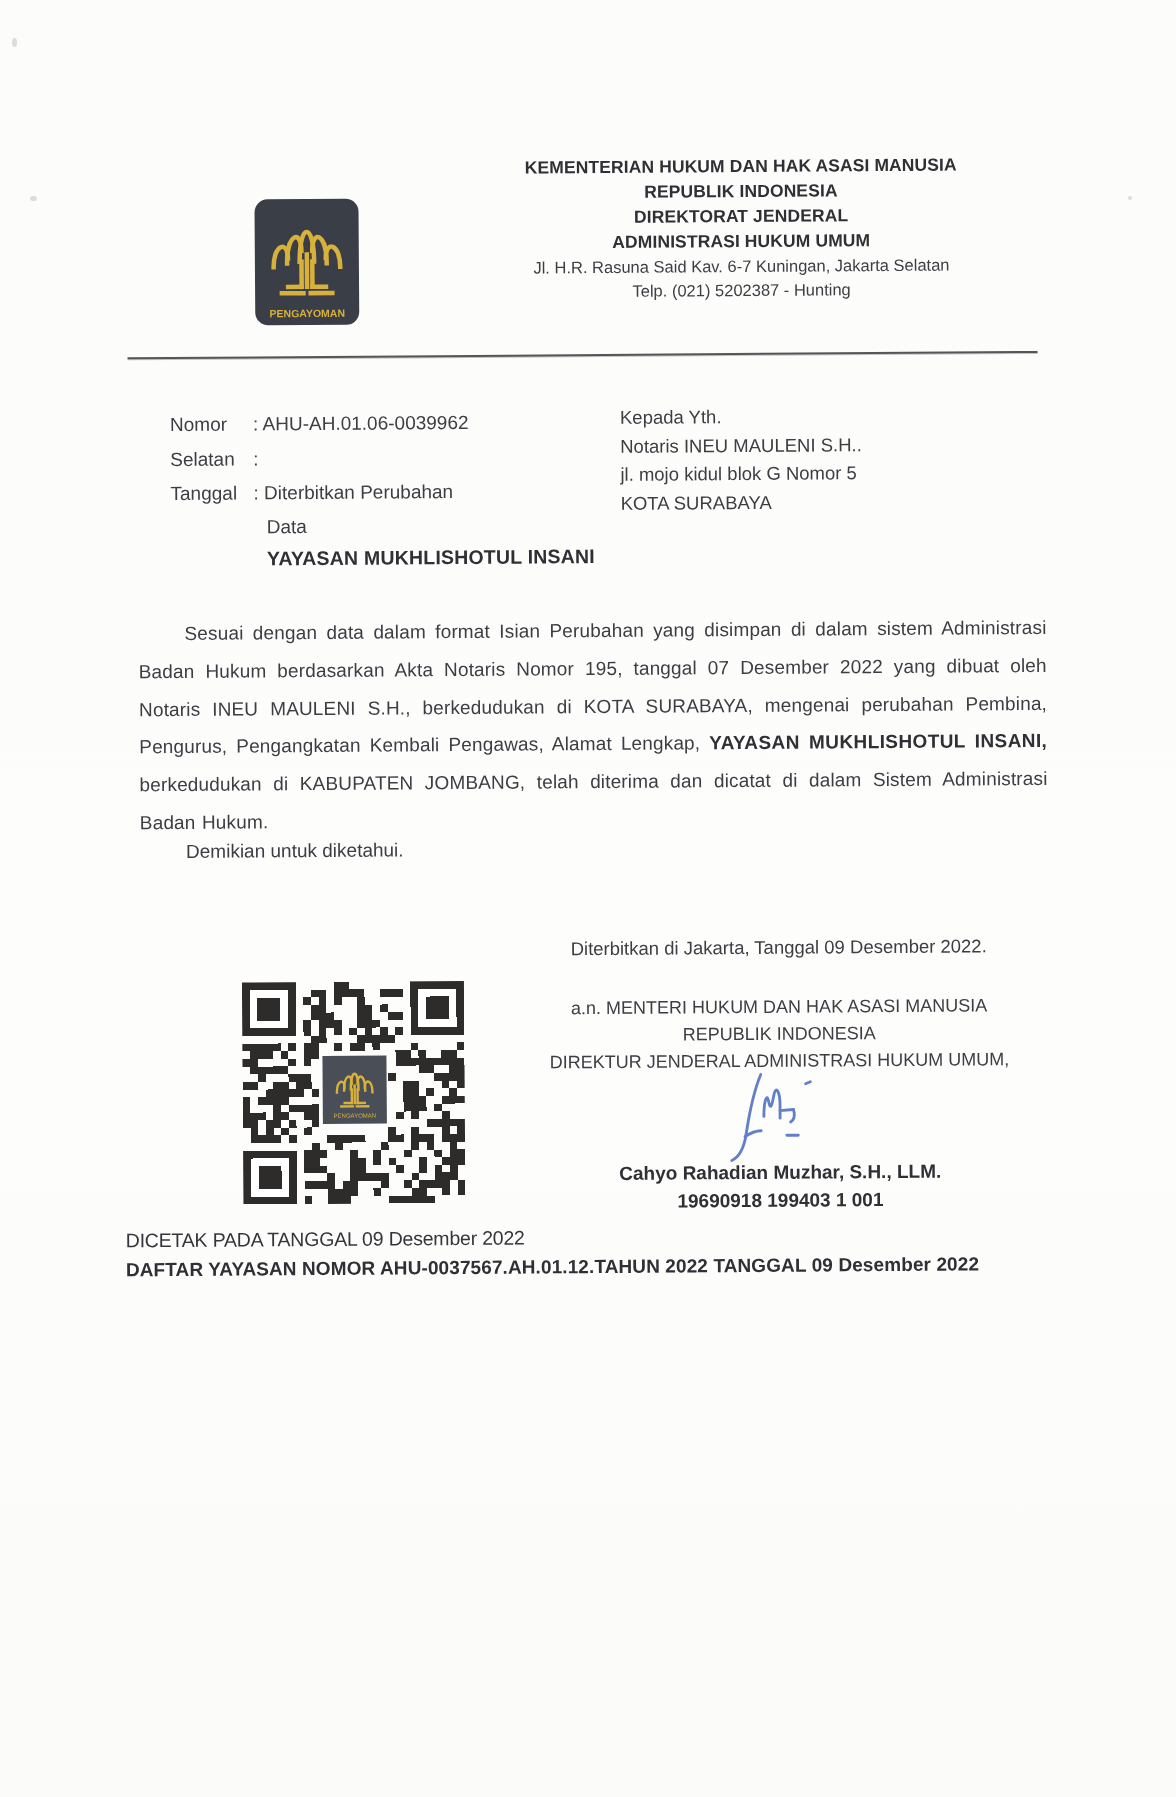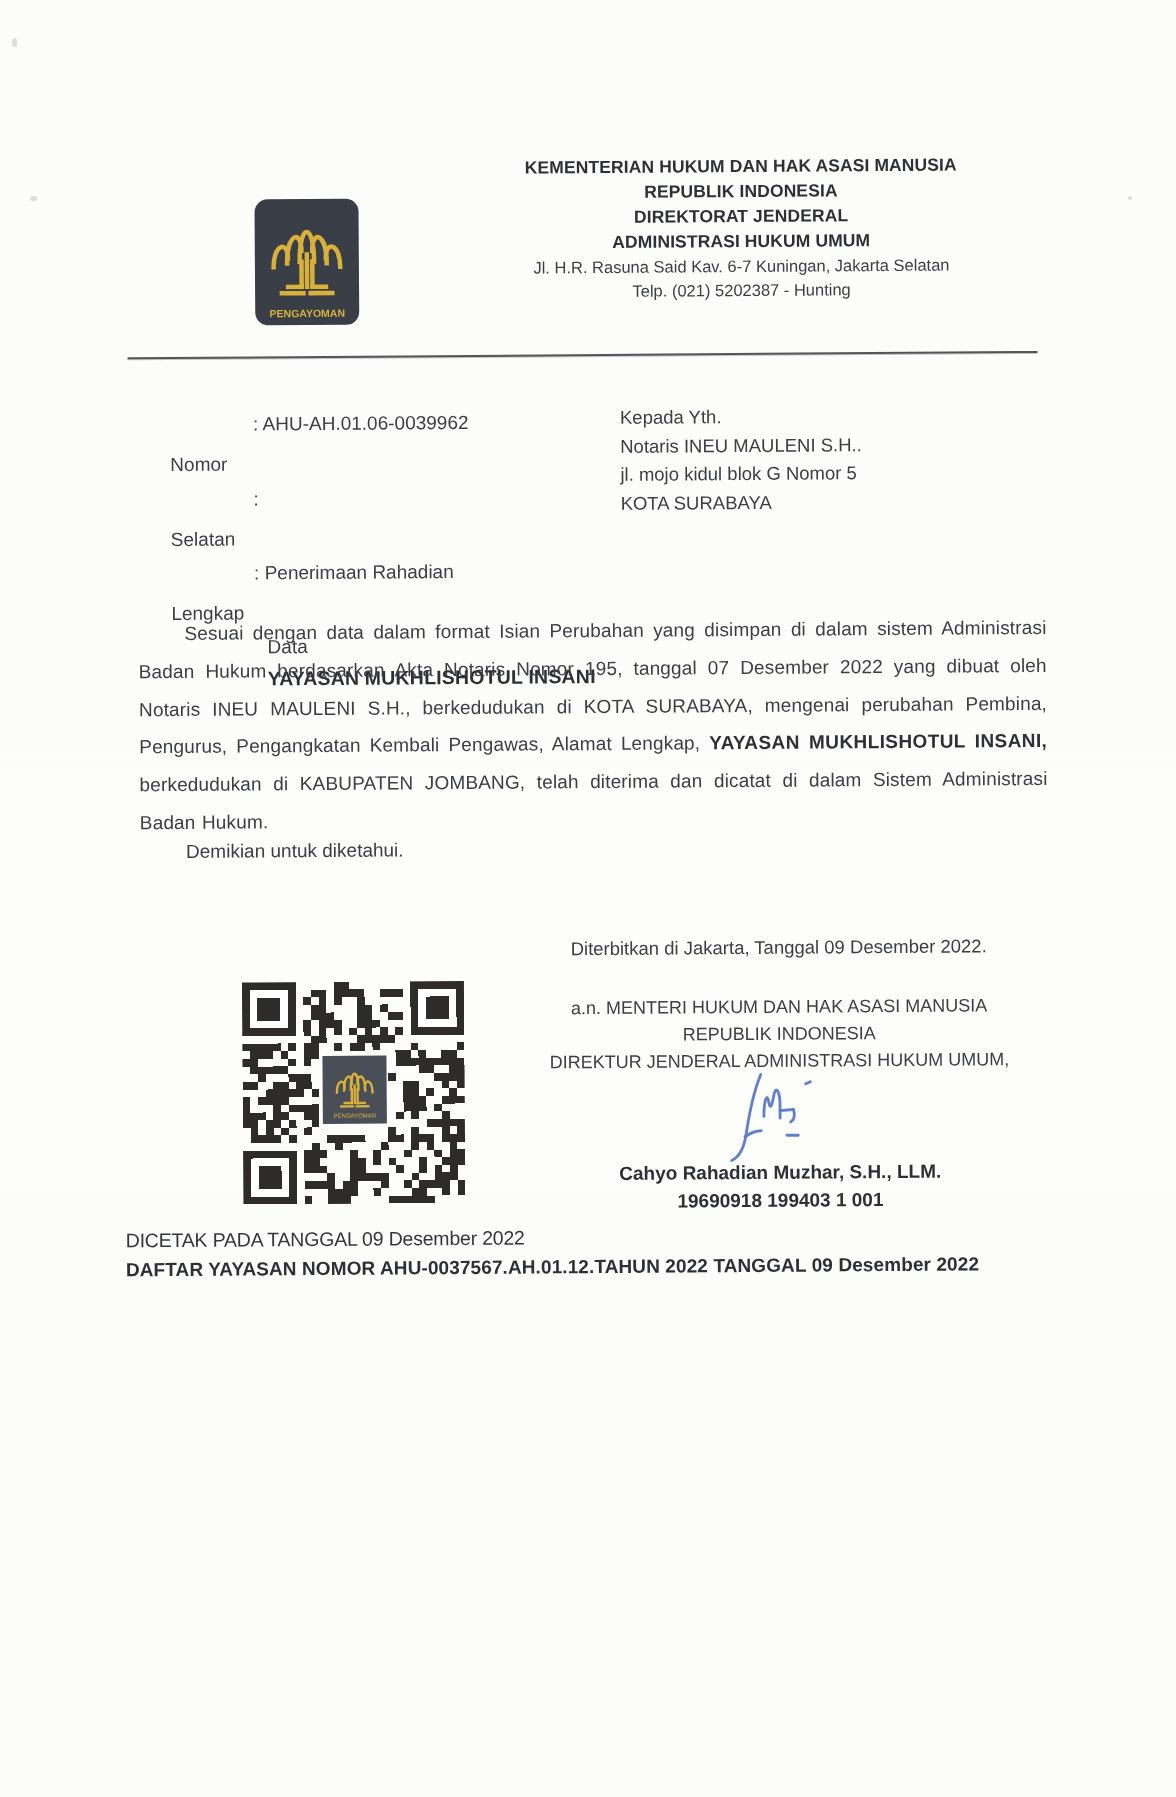--- a/index.html
+++ b/index.html
@@ -18,21 +18,21 @@
   
   .logo-box{left:255px;top:196px;width:106px;height:128px;}
   .hdr{left:435px;top:155px;width:615px;text-align:center;}
   .hdr .b{font-weight:700;font-size:17.5px;line-height:25px;color:#2f3036;letter-spacing:.1px;}
   .hdr .r{font-size:16.5px;line-height:24px;color:#3d3e44;}
   .rule{left:128px;top:354px;width:910px;height:2px;background:#55565a;box-shadow:0 1px 0 rgba(85,86,90,.35);}
 
   
   .meta{left:170px;top:405px;width:430px;font-size:19px;}
   .meta-row{display:flex;line-height:34.5px;}
-  .meta-label{width:83px;flex:none;margin-top:40px;}
+  .meta-label{width:83px;flex:none;}
   .meta-cont{margin-left:96px;line-height:31px;}
   .meta-org{margin-left:96px;font-weight:700;font-size:19.5px;color:#2f3036;line-height:33px;letter-spacing:.2px;}
   .recipient{left:620px;top:404px;width:360px;font-size:18.5px;line-height:28.5px;}
 
   
   .body-par{left:137px;top:612px;width:908px;font-size:19px;line-height:37.8px;text-align:justify;text-indent:46px;letter-spacing:.15px;word-spacing:1px;}
   .body-par b{font-weight:700;color:#2f3036;letter-spacing:.4px;}
   .closing{left:183px;top:838px;font-size:19px;}
 
   
@@ -107,22 +107,22 @@
     <div class="abs meta">
       <div class="meta-row">
         <span class="meta-label">Nomor</span>
         <span>: AHU-AH.01.06-0039962</span>
       </div>
       <div class="meta-row">
         <span class="meta-label">Selatan</span>
         <span>:</span>
       </div>
       <div class="meta-row">
-        <span class="meta-label">Lengkap</span>
-        <span>: Penerimaan Rahadian</span>
+        <span class="meta-label">Tanggal</span>
+        <span>: Diterbitkan Perubahan</span>
       </div>
       <div class="meta-cont">Data</div>
       <div class="meta-org">YAYASAN MUKHLISHOTUL INSANI</div>
     </div>
 
     <div class="abs recipient">
       <div>Kepada Yth.</div>
       <div>Notaris INEU MAULENI S.H..</div>
       <div>jl. mojo kidul blok G Nomor 5</div>
       <div>KOTA SURABAYA</div>

